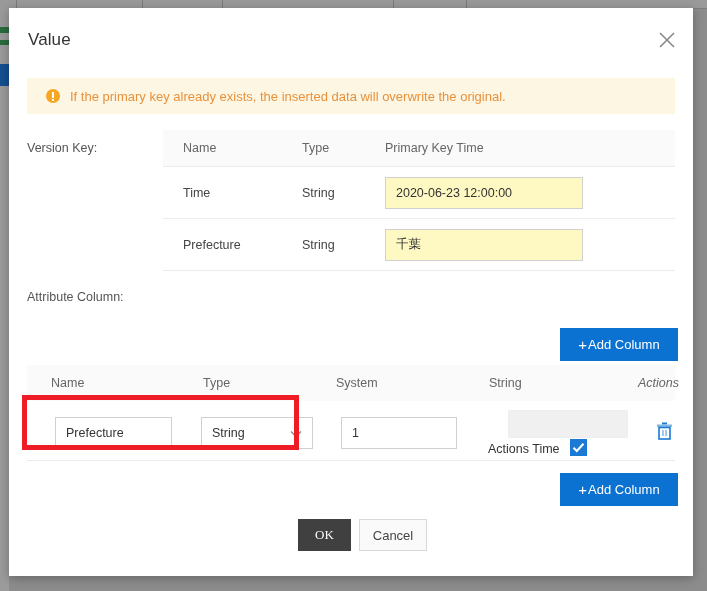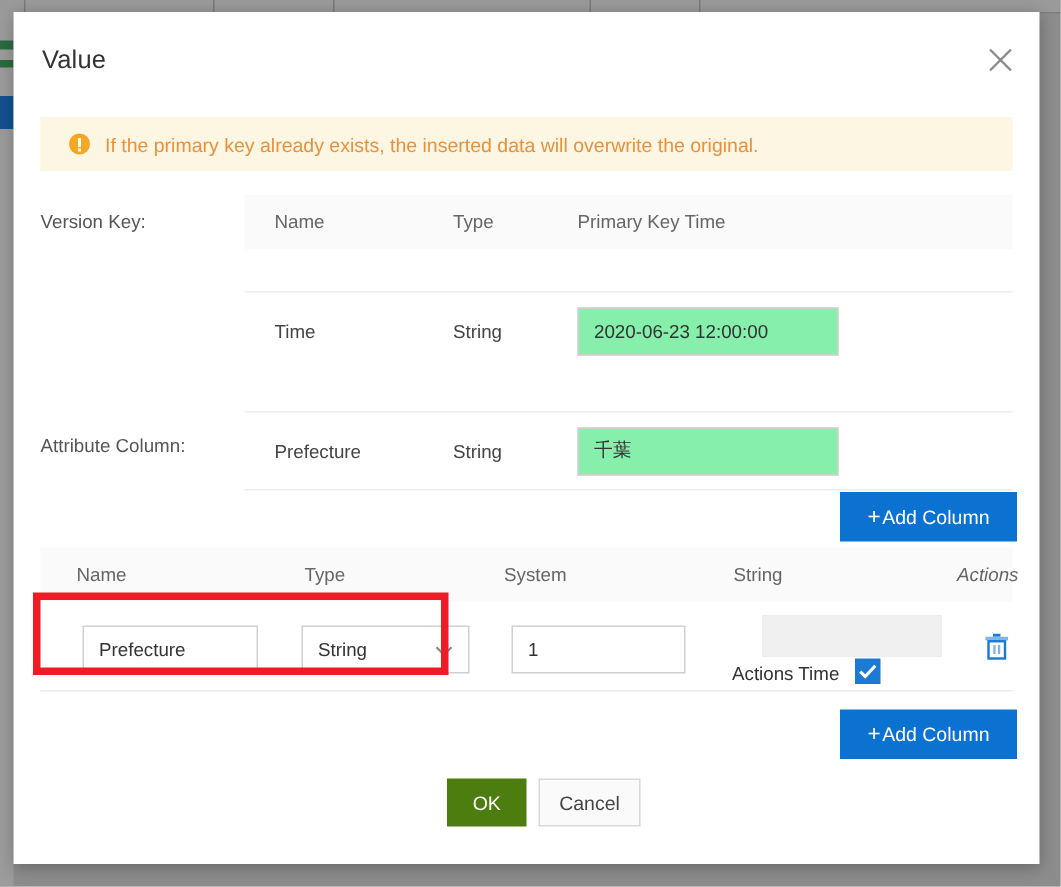--- a/index.html
+++ b/index.html
@@ -157,34 +157,33 @@
     white-space: nowrap;
   }
   .col-name  { left: 20px; }
   .col-type  { left: 139px; }
   .col-value { left: 222px; }
 
   #pk-table .pk-row {
     position: relative;
     height: 51px;
     border-top: 1px solid #ececec;
-    margin-top: 28px;
   }
   #pk-table .pk-row .cell {
     color: #444;
   }
   .pk-input {
     position: absolute;
     left: 222px;
     top: 50%;
     transform: translateY(-50%);
-    width: 174px;
+    width: 198px;
     height: 32px;
     border: 1px solid #d0d0d0;
-    background: #86efac;
+    background: #fef9c3;
     box-sizing: border-box;
     font-family: "Liberation Sans", sans-serif;
     font-size: 12.5px;
     color: #333;
     padding: 0 10px;
     outline: none;
   }
   #pk-bottom-border {
     border-top: 1px solid #ececec;
     height: 0;
@@ -336,25 +335,25 @@
     top: 511px;
     width: 100%;
     height: 40px;
   }
   #ok-button {
     position: absolute;
     left: 289px;
     top: 0;
     width: 53px;
     height: 32px;
-    background: #4d7c0f;
+    background: #404040;
     color: #fff;
     border: none;
     font-size: 13px;
-    font-family: Liberation Sans, sans-serif;
+    font-family: Liberation Serif, serif;
     cursor: pointer;
   }
   #cancel-button {
     position: absolute;
     left: 350px;
     top: 0;
     width: 68px;
     height: 32px;
     background: #fafafa;
     color: #444;

